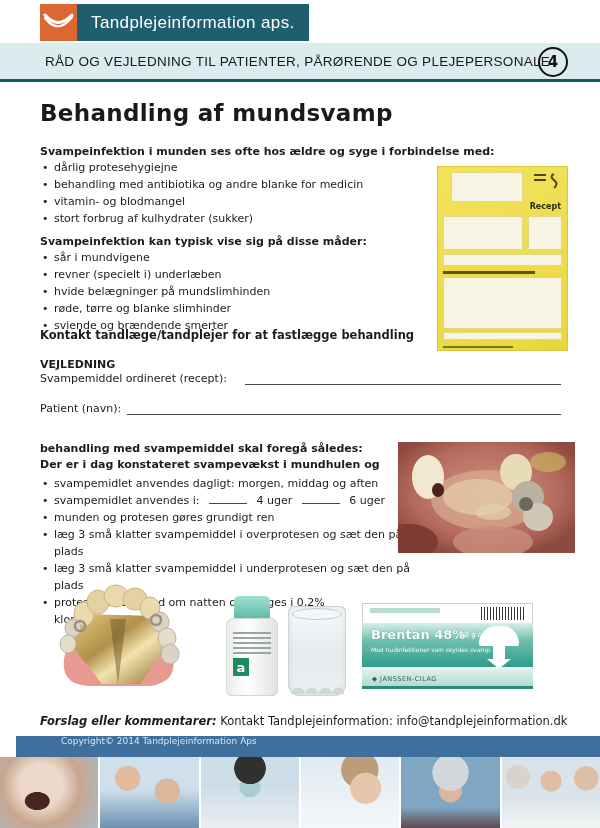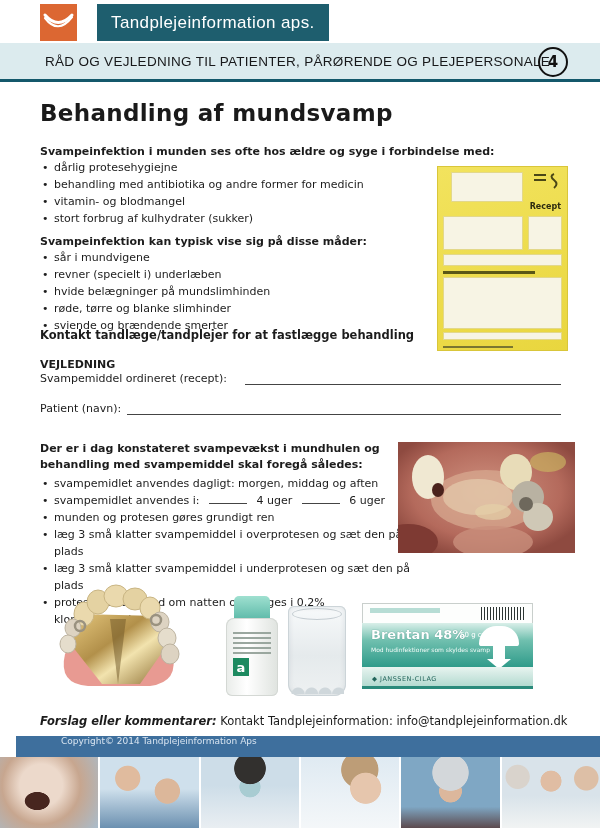--- a/index.html
+++ b/index.html
@@ -4,21 +4,21 @@
 <style>
   html,body{margin:0;padding:0;}
   body{width:600px;height:828px;position:relative;background:#ffffff;
        font-family:"DejaVu Sans","Liberation Sans",sans-serif;color:#1c1c1c;overflow:hidden;}
   .abs{position:absolute;}
 
   
   .logo-icon{left:40px;top:4px;width:37px;height:37px;background:#dc6732;}
   .logo-text{left:77px;top:4px;height:37px;background:#1e5e6e;color:#fff;
              display:flex;align-items:center;padding:0 14px;font-size:17px;
-             font-family:"Liberation Sans",sans-serif;letter-spacing:.4px;margin-left:20px;}
+             font-family:"Liberation Sans",sans-serif;letter-spacing:.4px;}
   .banner{left:0;top:43px;width:600px;height:36px;background:#dcebee;
           display:flex;align-items:center;}
   .banner-text{margin-left:45px;font-size:13.5px;letter-spacing:.3px;color:#17181a;
                font-family:"Liberation Sans",sans-serif;}
   .page-circle{position:absolute;right:32px;top:4px;width:26px;height:26px;border:2.5px solid #111;
                border-radius:50%;display:flex;align-items:center;justify-content:center;
                font-size:15px;font-weight:bold;color:#111;background:transparent;}
   .rule{left:0;top:79px;width:600px;height:3px;background:#14586b;}
 
   
@@ -130,21 +130,21 @@
   <span class="banner-text">RÅD OG VEJLEDNING TIL PATIENTER, PÅRØRENDE OG PLEJEPERSONALE</span>
   <span class="page-circle">4</span>
 </div>
 <div class="abs rule"></div>
 
 <div class="abs title">Behandling af mundsvamp</div>
 
 <div class="abs h-bold" style="left:40px;top:145px;">Svampeinfektion i munden ses ofte hos ældre og syge i forbindelse med:</div>
 <ul class="blist abs" style="left:42px;top:159px;width:390px;">
   <li><span>dårlig protesehygiejne</span></li>
-  <li><span>behandling med antibiotika og andre former for medicin</span></li>
+  <li><span>behandling med antibiotika og andre blanke for medicin</span></li>
   <li><span>vitamin- og blodmangel</span></li>
   <li><span>stort forbrug af kulhydrater (sukker)</span></li>
 </ul>
 
 <div class="abs h-bold" style="left:40px;top:235px;">Svampeinfektion kan typisk vise sig på disse måder:</div>
 <ul class="blist abs" style="left:42px;top:249px;width:390px;">
   <li><span>sår i mundvigene</span></li>
   <li><span>revner (specielt i) underlæben</span></li>
   <li><span>hvide belægninger på mundslimhinden</span></li>
   <li><span>røde, tørre og blanke slimhinder</span></li>
@@ -156,22 +156,22 @@
 <div class="abs field-row" style="left:40px;top:371px;width:521px;gap:12px;">
   <span>Svampemiddel ordineret (recept):</span>
   <span class="field-line"></span>
 </div>
 <div class="abs field-row" style="left:40px;top:401px;width:521px;align-items:center;">
   <span>Patient (navn):</span>
   <span class="field-line"></span>
 </div>
 
 <div class="abs h-bold" style="left:40px;top:441px;line-height:16px;width:360px;">
+  <div>behandling med svampemiddel skal foregå således:</div>
   <div>Der er i dag konstateret svampevækst i mundhulen og</div>
-  <div>behandling med svampemiddel skal foregå således:</div>
 </div>
 <ul class="blist abs" style="left:42px;top:475px;width:390px;">
   <li><span>svampemidlet anvendes dagligt: morgen, middag og aften</span></li>
   <li>
     <span>svampemidlet anvendes i:</span>
     <span class="blank"></span>
     <span>4 uger</span>
     <span class="blank"></span>
     <span>6 uger</span>
   </li>

